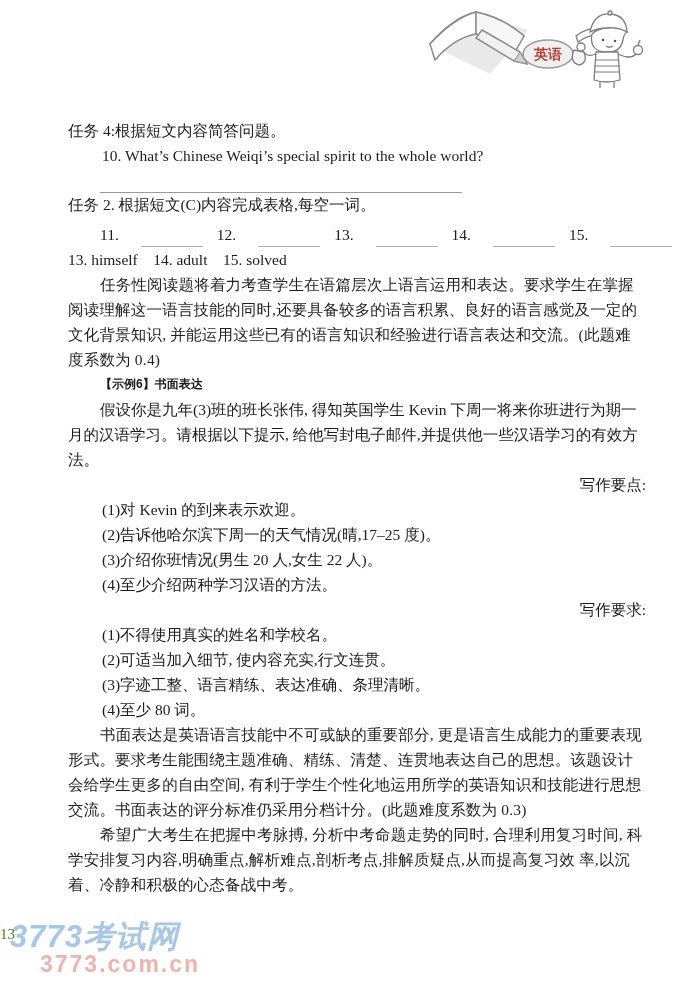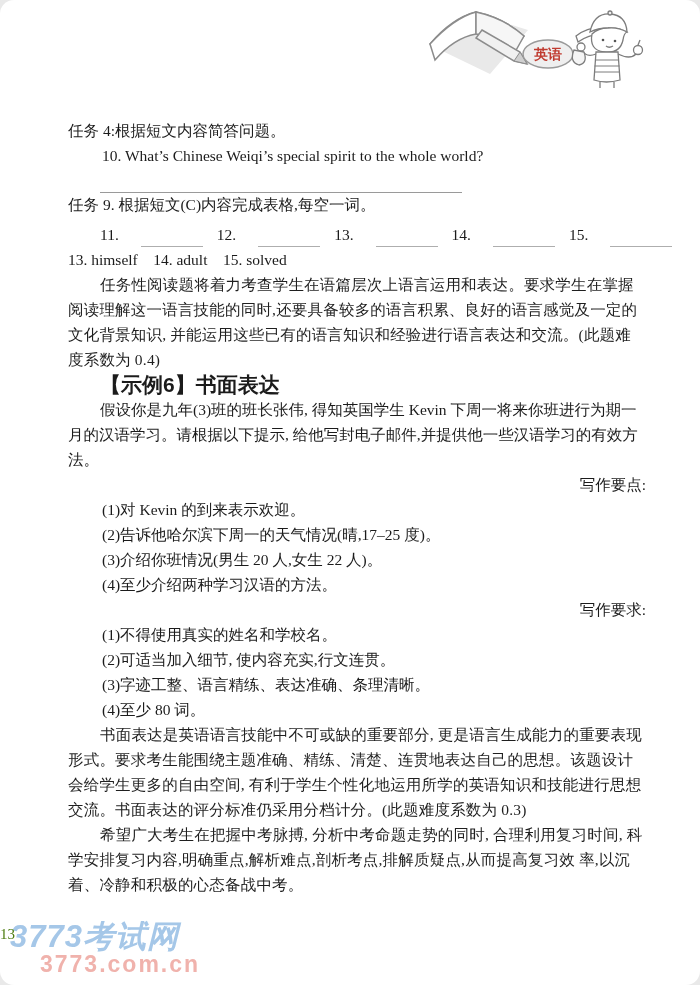--- a/index.html
+++ b/index.html
@@ -1,41 +1,40 @@
 <!DOCTYPE html>
 <html><head>
 <meta charset="utf-8">
 <style>
   html,body { margin:0; padding:0; background:#e9e9e9; }
   .page {
     position:relative; width:700px; height:985px; margin:0 auto;
     background:#ffffff; overflow:hidden;
     font-family:"Liberation Serif","DejaVu Serif",serif;
     color:#1b1b1b;
-    border-radius:14px;
   }
   
   .header-art { position:absolute; left:424px; top:2px; width:232px; height:88px; }
   
   .content { position:absolute; left:68px; top:86px; width:578px; font-size:15.5px; line-height:25px;margin-top:32px; }
   .content p { margin:0; }
   .p-q10 { margin-top:8px; padding-left:34px; }
   .blank-line-row { margin-top:2px; height:22px; padding-left:32px; }
   .big-ul { display:inline-block; width:362px; height:100%; border-bottom:1.5px solid #9a9a9a; }
   .p-task5 { margin-top:15px; }
   .blanks-row { margin-top:5px; display:flex; align-items:flex-end; padding-left:32px; height:25px; }
   .blank-item { display:flex; align-items:flex-end; margin-right:14px;gap:19px; }
   .small-ul { display:inline-block; width:62px; height:17px; margin-left:3px; border-bottom:1px solid #aeaeae; }
   .answers { margin-top:3px; white-space:pre-wrap; }
   .answers-first { text-indent:32px; }
   .commentary { text-indent:32px; letter-spacing:0.2px; color:#1f1f1f; }
   .p-comm1 { margin-top:-2px; }
   .p-comm2 { margin-top:-6px; }
   .p-comm3 { margin-top:-4px; }
-  .p-ex-heading { font-family:"Liberation Sans","DejaVu Sans",sans-serif; font-weight:700; font-size:21px; padding-left:32px; }
+  .p-ex-heading { font-family:"Liberation Sans","DejaVu Sans",sans-serif; font-weight:700; font-size:12px; padding-left:32px; }
   .p-intro { text-indent:32px; }
   .p-subhead { padding-left:34px;text-align:right; }
   .p-point { padding-left:34px; }
   
   .page-number { position:absolute; top:926px; left:0; width:572px; text-align:left; font-size:15px; color:#4d7c0f; }
   .watermark { position:absolute; left:10px; top:921px; width:230px; font-family:"Liberation Sans","DejaVu Sans",sans-serif; line-height:1.05; }
   .wm-title { font-size:31px; font-weight:bold; font-style:italic; color:#a5c7e8; letter-spacing:1px; }
   .wm-domain { font-size:23px; font-weight:bold; color:#f0b2ac; margin-left:30px; margin-top:-2px; letter-spacing:2px; }
 </style>
 </head>
@@ -79,21 +78,21 @@
   <div class="content">
 
     <p>任务 4:根据短文内容简答问题。</p>
 
     <p class="p-q10">10. What’s Chinese Weiqi’s special spirit to the whole world?</p>
 
     <div class="blank-line-row">
       <span class="big-ul"></span>
     </div>
 
-    <p class="p-task5">任务 9. 根据短文(C)内容完成表格,每空一词。</p>
+    <p class="p-task5">任务 2. 根据短文(C)内容完成表格,每空一词。</p>
 
     <div class="blanks-row">
       <span class="blank-item">
         <span>11.</span>
         <span class="small-ul"></span>
       </span>
       <span class="blank-item">
         <span>12.</span>
         <span class="small-ul"></span>
       </span>

